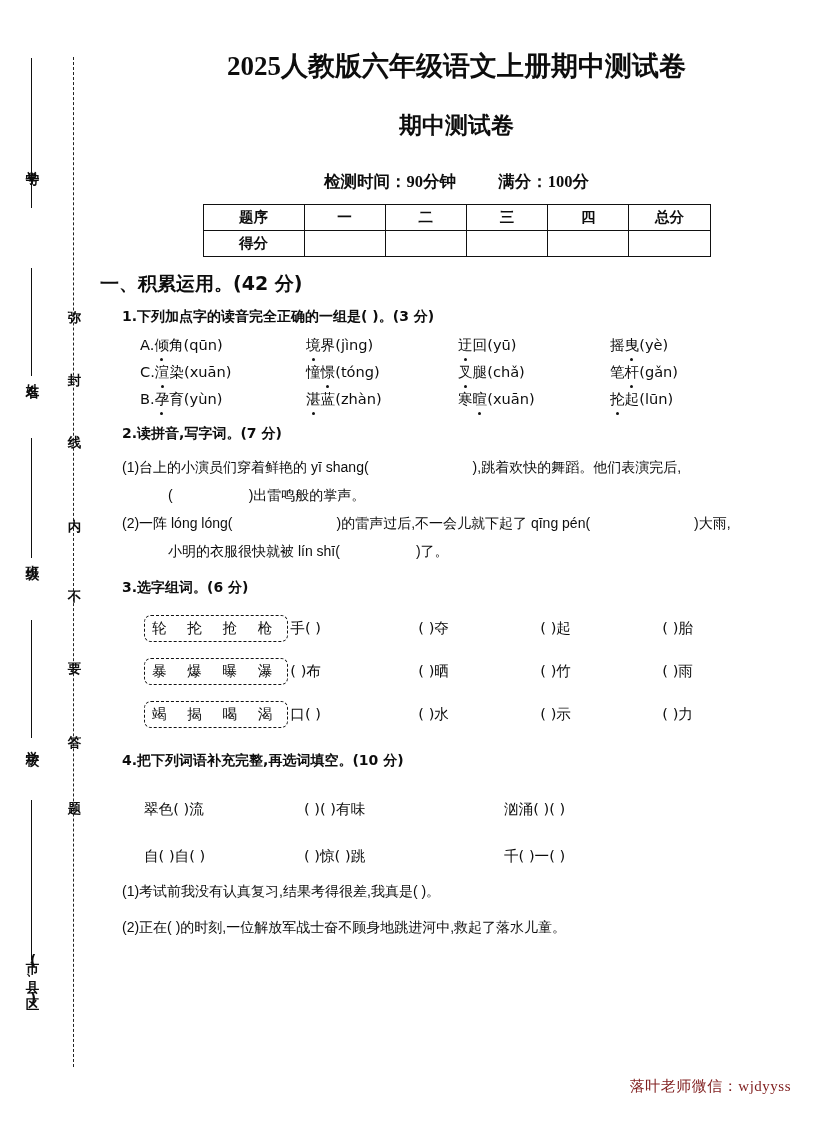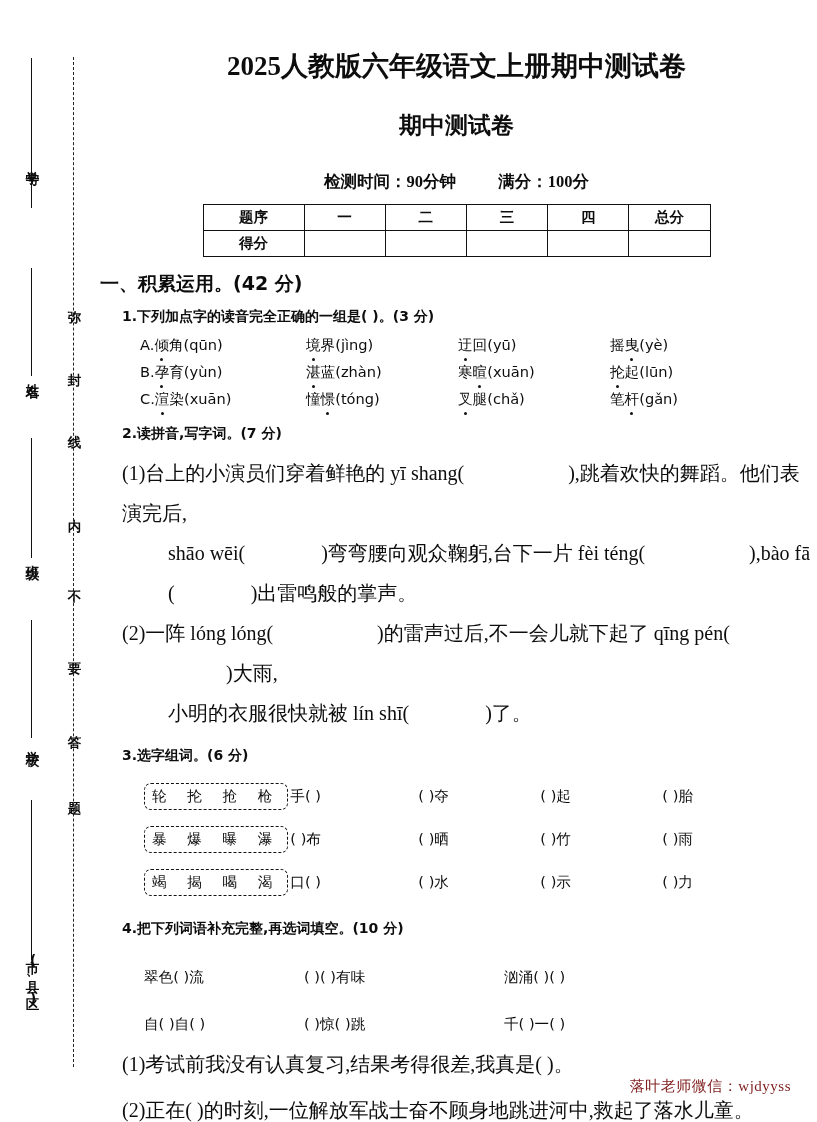--- a/index.html
+++ b/index.html
@@ -121,23 +121,23 @@
     line-height: 1.55;
   }
   .q-stem {
     font-family: "DejaVu Sans", "Liberation Sans", sans-serif;
     font-size: 14px;
     font-weight: bold;
   }
   .sub {
     padding-left: 22px;
     margin-top: 9px;
-    font-size: 20px;
+    font-size: 14px;
     line-height: 2.0;
-    font-family: Liberation Serif, serif;
+    font-family: Liberation Sans, sans-serif;
   }
   .indent2 { padding-left: 46px; }
   .blank-lg { display: inline-block; width: 76px; }
   .blank-xl { display: inline-block; width: 104px; }
 
   
   .opt-row {
     padding-left: 40px;
     margin-top: 8px;
     font-size: 14.6px;
@@ -317,56 +317,53 @@
       <div class="opt-item">
         <span class="dotted-char">迂</span><span>回</span><span class="py">(yū)</span>
       </div>
       <div class="opt-item">
         <span>摇</span><span class="dotted-char">曳</span><span class="py">(yè)</span>
       </div>
     </div>
 
     <div class="opt-row">
       <div class="opt-item first">
-        <span>B.</span><span class="dotted-char">孕</span><span>育</span><span class="py">(yùn)</span>
-      </div>
-      <div class="opt-item">
-        <span class="dotted-char">湛</span><span>蓝</span><span class="py">(zhàn)</span>
-      </div>
-      <div class="opt-item">
-        <span>寒</span><span class="dotted-char">暄</span><span class="py">(xuān)</span>
-      </div>
-      <div class="opt-item">
-        <span class="dotted-char">抡</span><span>起</span><span class="py">(lūn)</span>
+        <span>C.</span><span class="dotted-char">渲</span><span>染</span><span class="py">(xuān)</span>
+      </div>
+      <div class="opt-item">
+        <span>憧</span><span class="dotted-char">憬</span><span class="py">(tóng)</span>
+      </div>
+      <div class="opt-item">
+        <span class="dotted-char">叉</span><span>腿</span><span class="py">(chǎ)</span>
+      </div>
+      <div class="opt-item">
+        <span>笔</span><span class="dotted-char">杆</span><span class="py">(gǎn)</span>
       </div>
     </div>
 
     <div class="opt-row">
       <div class="opt-item first">
-        <span>C.</span><span class="dotted-char">渲</span><span>染</span><span class="py">(xuān)</span>
-      </div>
-      <div class="opt-item">
-        <span>憧</span><span class="dotted-char">憬</span><span class="py">(tóng)</span>
-      </div>
-      <div class="opt-item">
-        <span class="dotted-char">叉</span><span>腿</span><span class="py">(chǎ)</span>
-      </div>
-      <div class="opt-item">
-        <span>笔</span><span class="dotted-char">杆</span><span class="py">(gǎn)</span>
+        <span>B.</span><span class="dotted-char">孕</span><span>育</span><span class="py">(yùn)</span>
+      </div>
+      <div class="opt-item">
+        <span class="dotted-char">湛</span><span>蓝</span><span class="py">(zhàn)</span>
+      </div>
+      <div class="opt-item">
+        <span>寒</span><span class="dotted-char">暄</span><span class="py">(xuān)</span>
+      </div>
+      <div class="opt-item">
+        <span class="dotted-char">抡</span><span>起</span><span class="py">(lūn)</span>
       </div>
     </div>
 
     <div class="q q-stem" style="margin-top:14px;">2.读拼音,写字词。(7 分)</div>
 
     <div class="sub">
       <div>
         <span>(1)台上的小演员们穿着鲜艳的 yī shang(</span><span class="blank-xl"></span><span>),跳着欢快的舞蹈。他们表演完后,</span>
-      </div>
-      <div class="indent2">
-        <span>shāo wēi(</span><span class="blank-lg"></span><span>)弯弯腰向观众鞠躬,台下一片 fèi téng(</span><span class="blank-xl"></span><span>),bào fā</span>
       </div>
       <div class="indent2">
         <span>(</span><span class="blank-lg"></span><span>)出雷鸣般的掌声。</span>
       </div>
       <div>
         <span>(2)一阵 lóng lóng(</span><span class="blank-xl"></span><span>)的雷声过后,不一会儿就下起了 qīng pén(</span><span class="blank-xl"></span><span>)大雨,</span>
       </div>
       <div class="indent2">
         <span>小明的衣服很快就被 lín shī(</span><span class="blank-lg"></span><span>)了。</span>
       </div>

